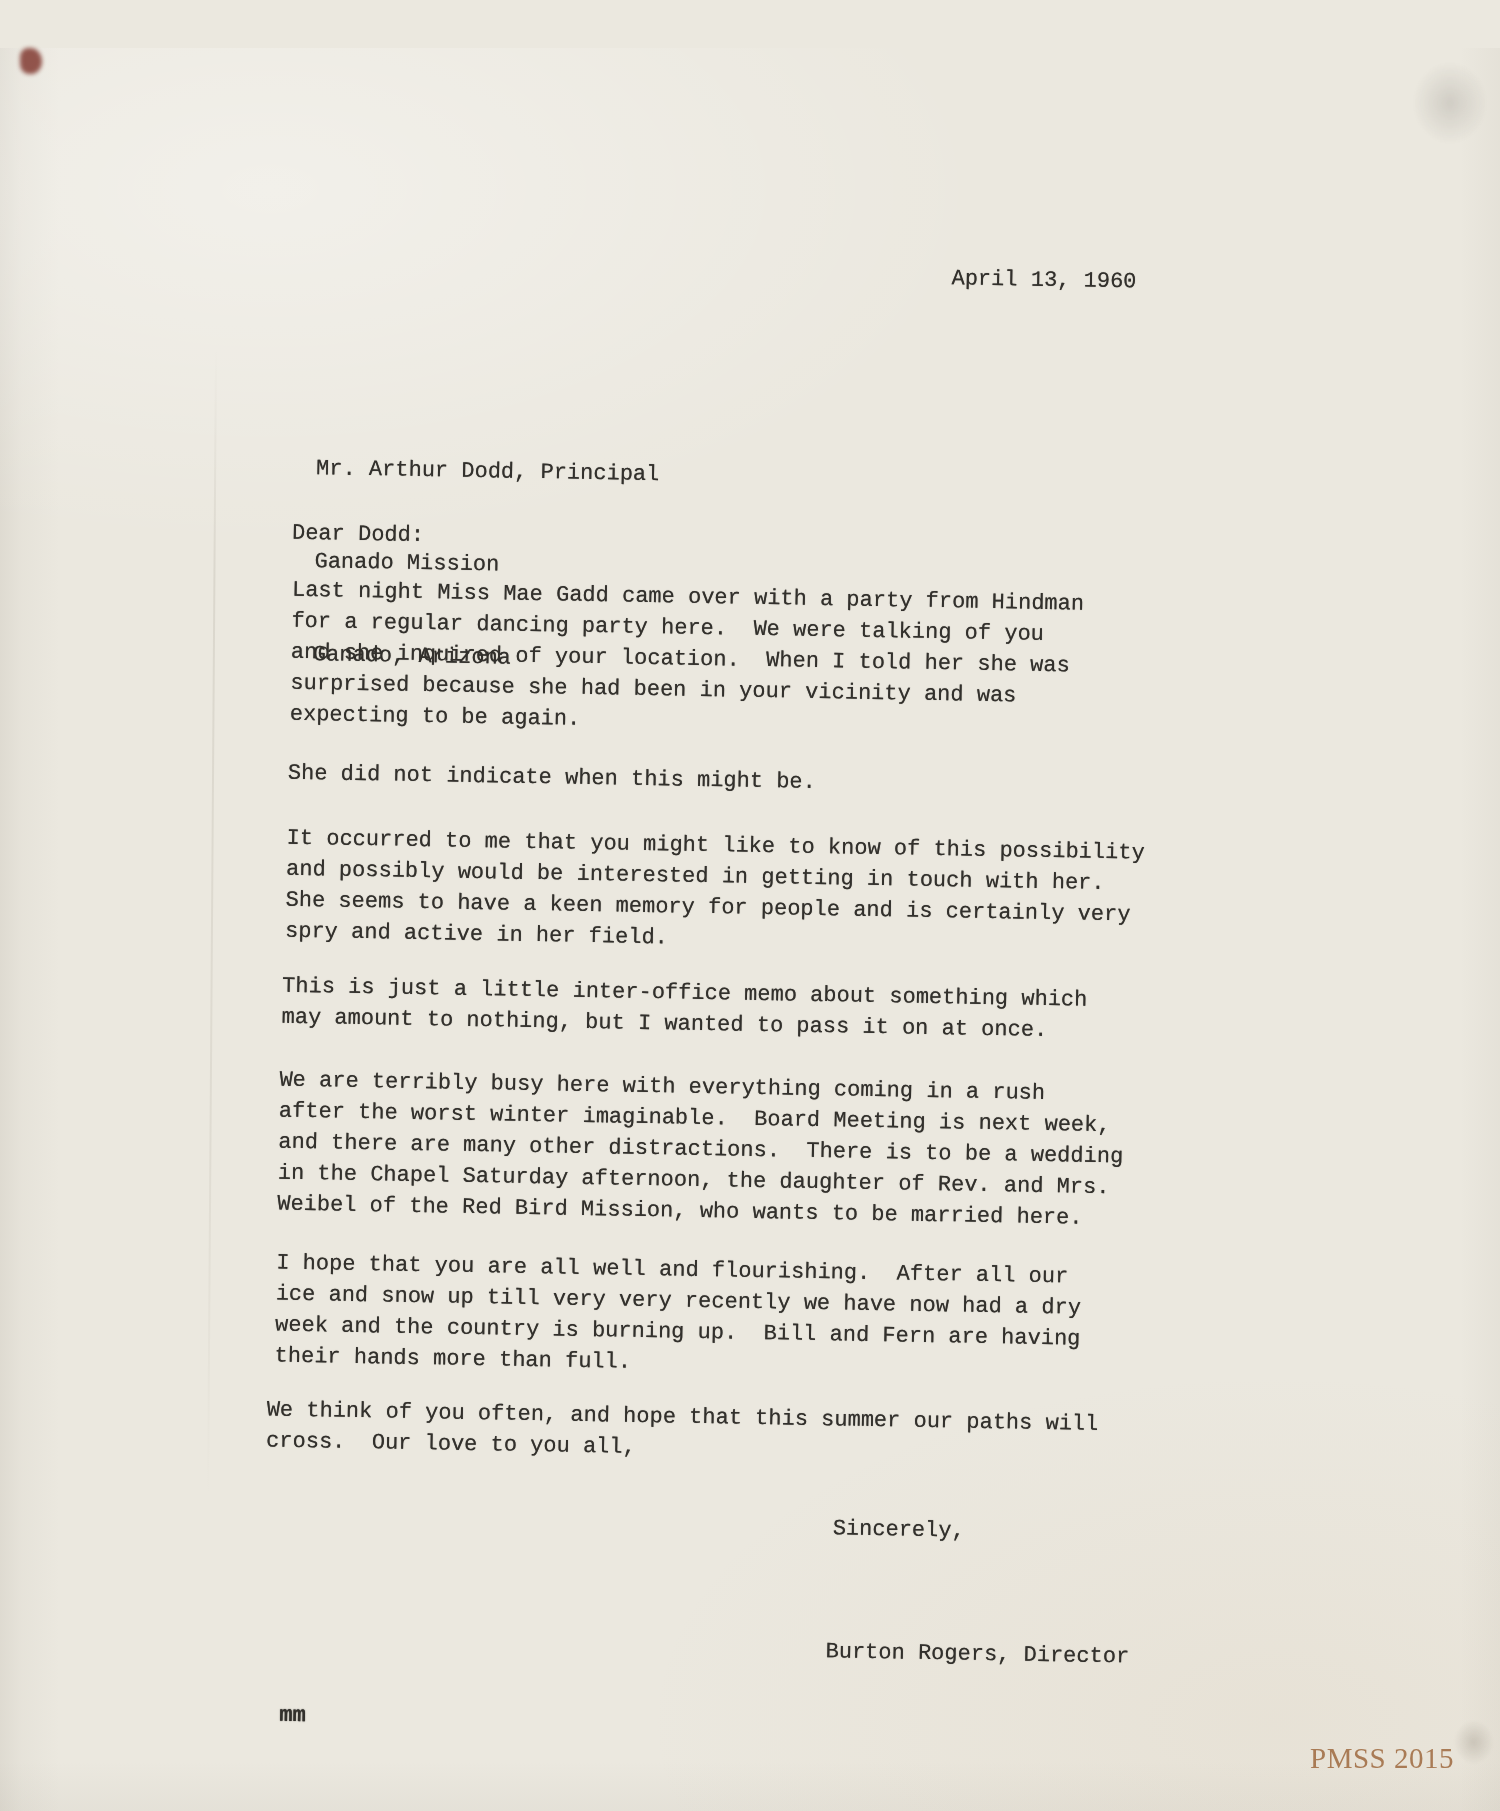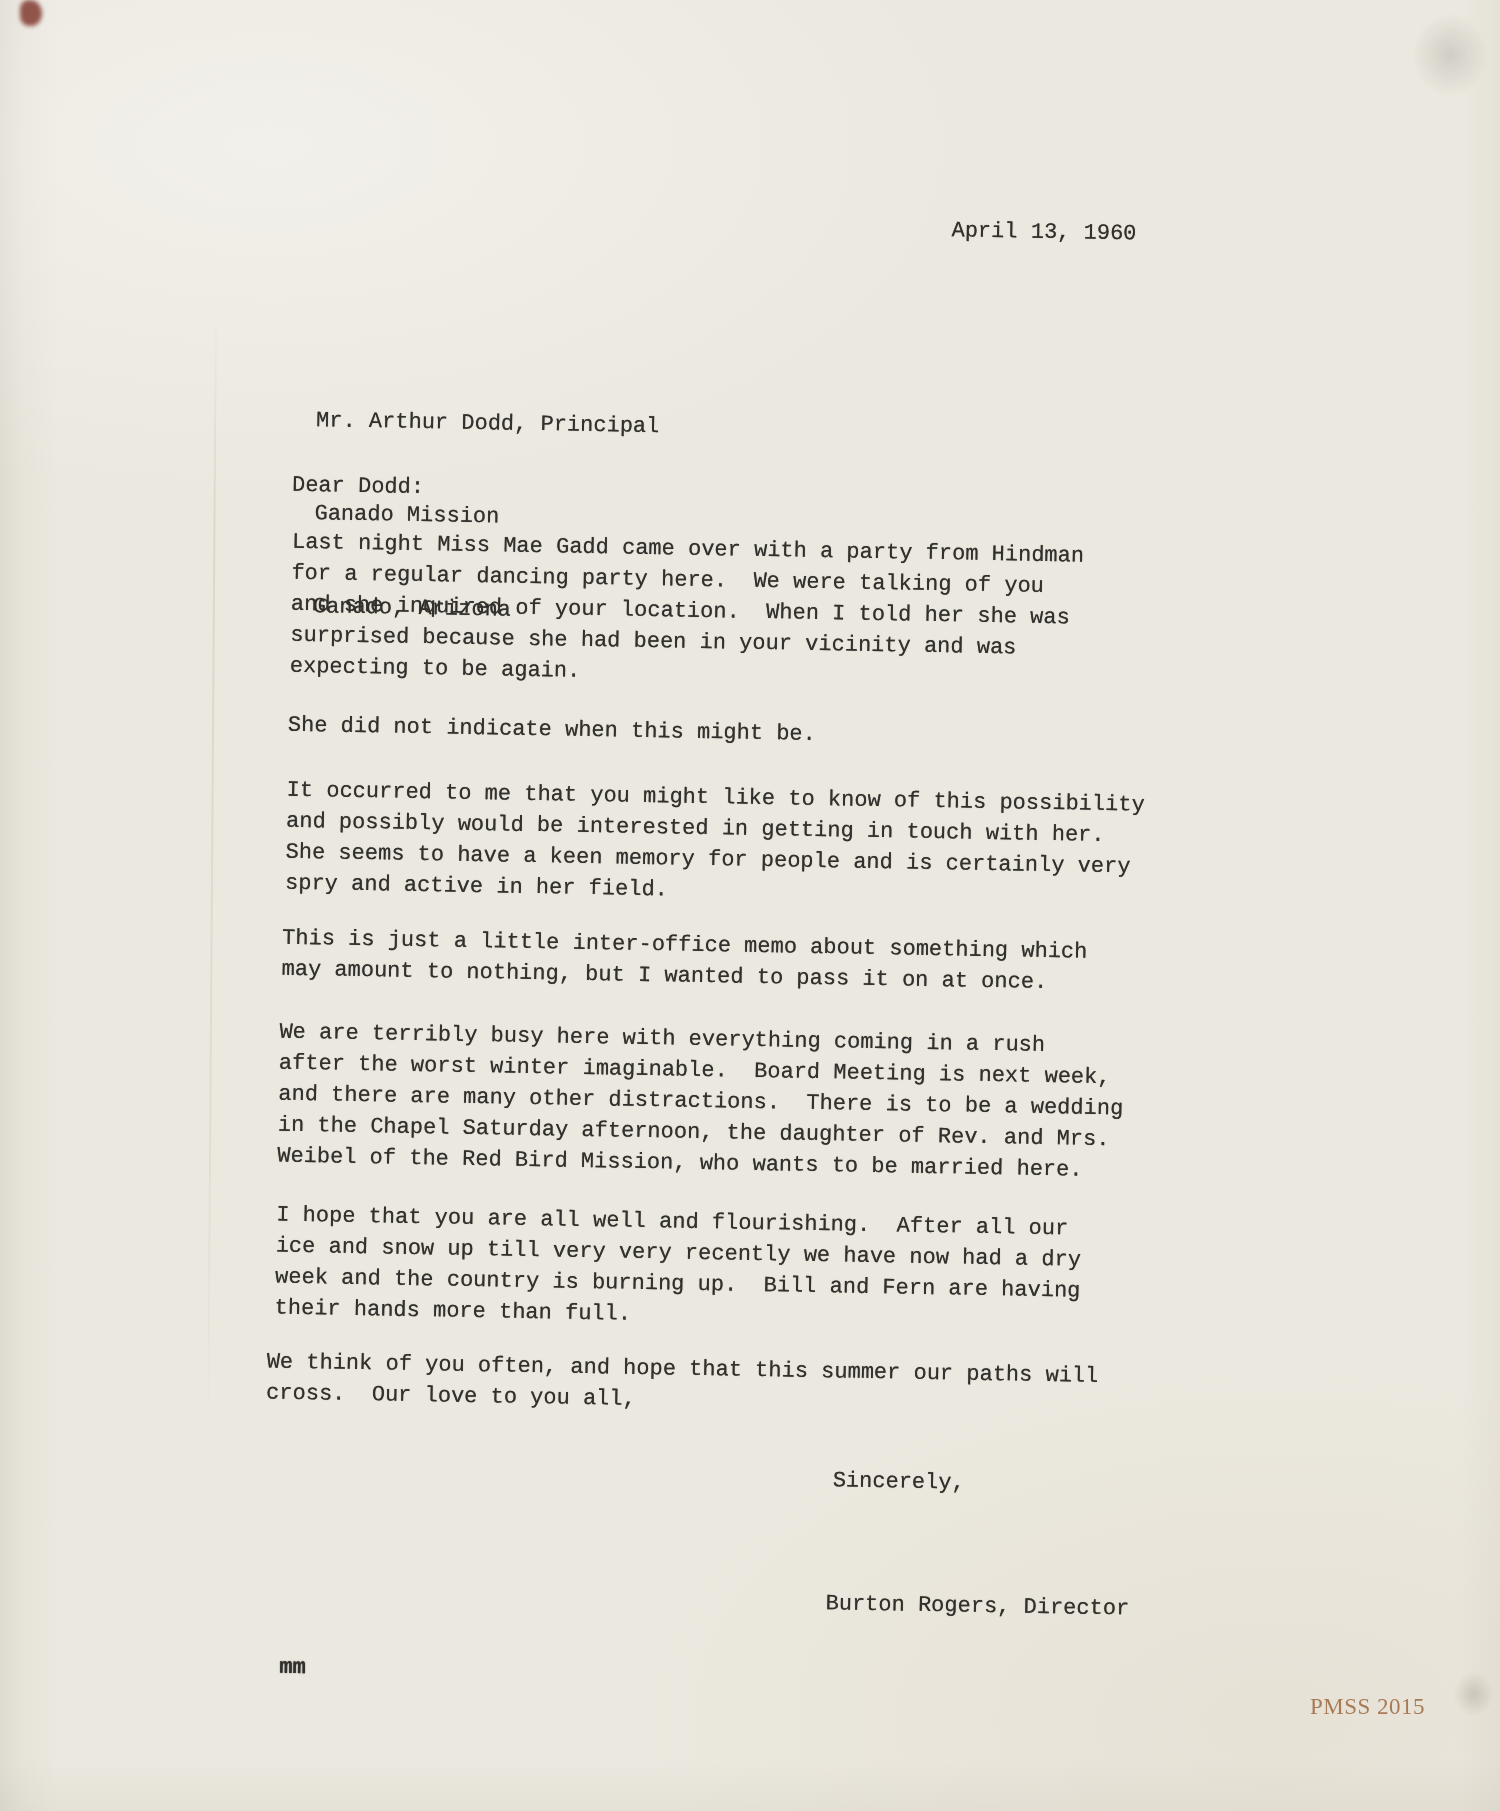--- a/index.html
+++ b/index.html
@@ -18,20 +18,21 @@
   .paper {
     position: absolute;
     inset: 0;
     background:
       radial-gradient(1200px 600px at 18% 8%, rgba(255,255,255,0.35), rgba(255,255,255,0) 60%),
       radial-gradient(900px 500px at 85% 95%, rgba(196,170,135,0.10), rgba(196,170,135,0) 70%),
       linear-gradient(90deg, rgba(110,100,85,0.10) 0px, rgba(110,100,85,0.04) 22px, rgba(110,100,85,0) 60px),
       linear-gradient(270deg, rgba(110,100,85,0.05) 0px, rgba(110,100,85,0) 40px),
       linear-gradient(0deg, rgba(120,110,95,0.06) 0px, rgba(120,110,95,0) 50px),
       #ebe8df;
+    margin-top: 48px;
   }
   .stain-top-left {
     position: absolute;
     left: 20px; top: 0px;
     width: 22px; height: 26px;
     background: #74231a;
     border-radius: 40% 60% 55% 45%;
     filter: blur(2px);
     opacity: 0.75;
   }
@@ -84,21 +85,21 @@
   .p6         { left: 44px;  top: 999px; }
   .p7         { left: 37px;  top: 1146px; }
   .closing    { left: 605px; top: 1255px; }
   .sig        { left: 600px; top: 1378px; }
   .initials   { left: 55px;  top: 1451px; font-weight: bold; text-shadow: 0 0 1.2px rgba(40,38,34,0.9); }
 
   .watermark {
     position: absolute;
     left: 1310px; top: 1694px;
     font-family: "Liberation Serif", "DejaVu Serif", serif;
-    font-size: 23px;
+    font-size: 29px;
     letter-spacing: 0.5px;
     color: rgba(158,104,62,0.85);
     text-shadow: none;
   }
 </style>
 </head>
 <body>
 
 <div class="paper">
   <div class="stain-top-left"></div>

